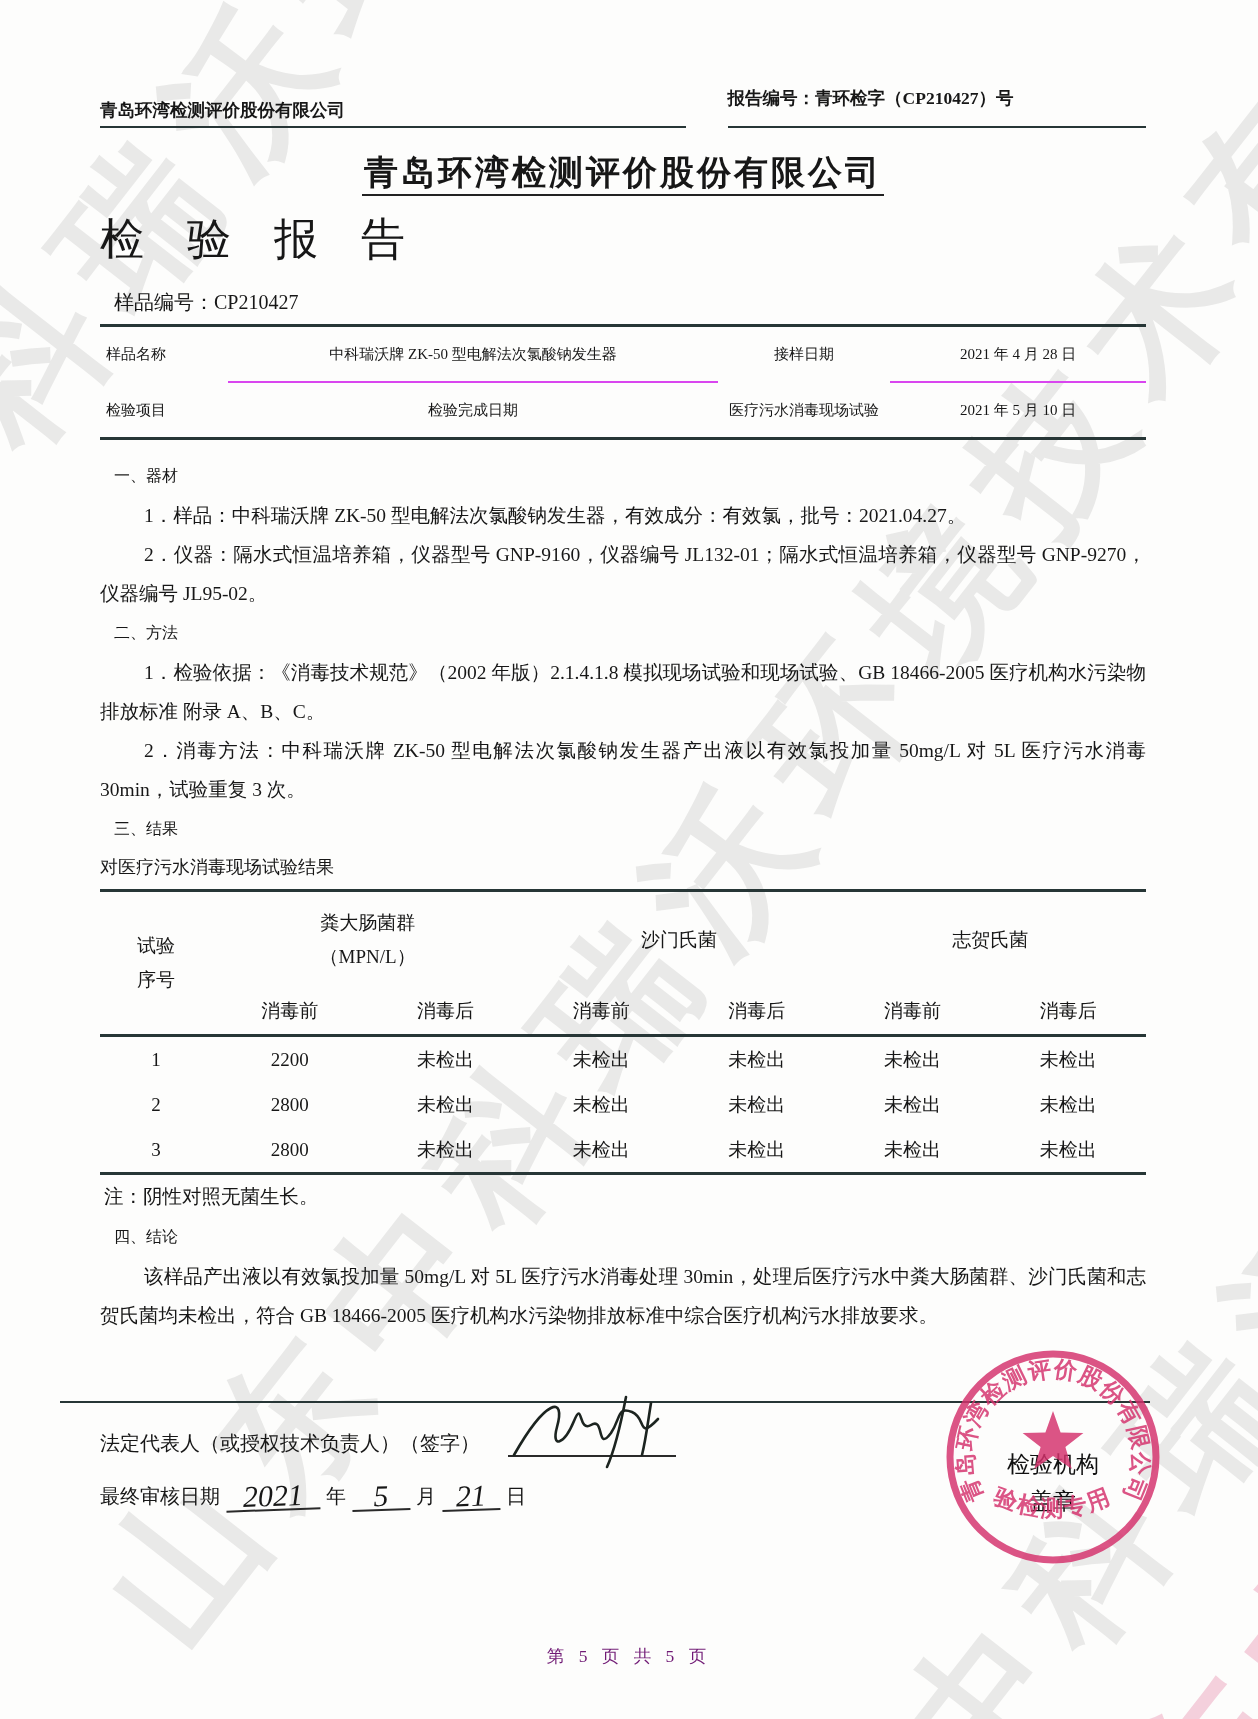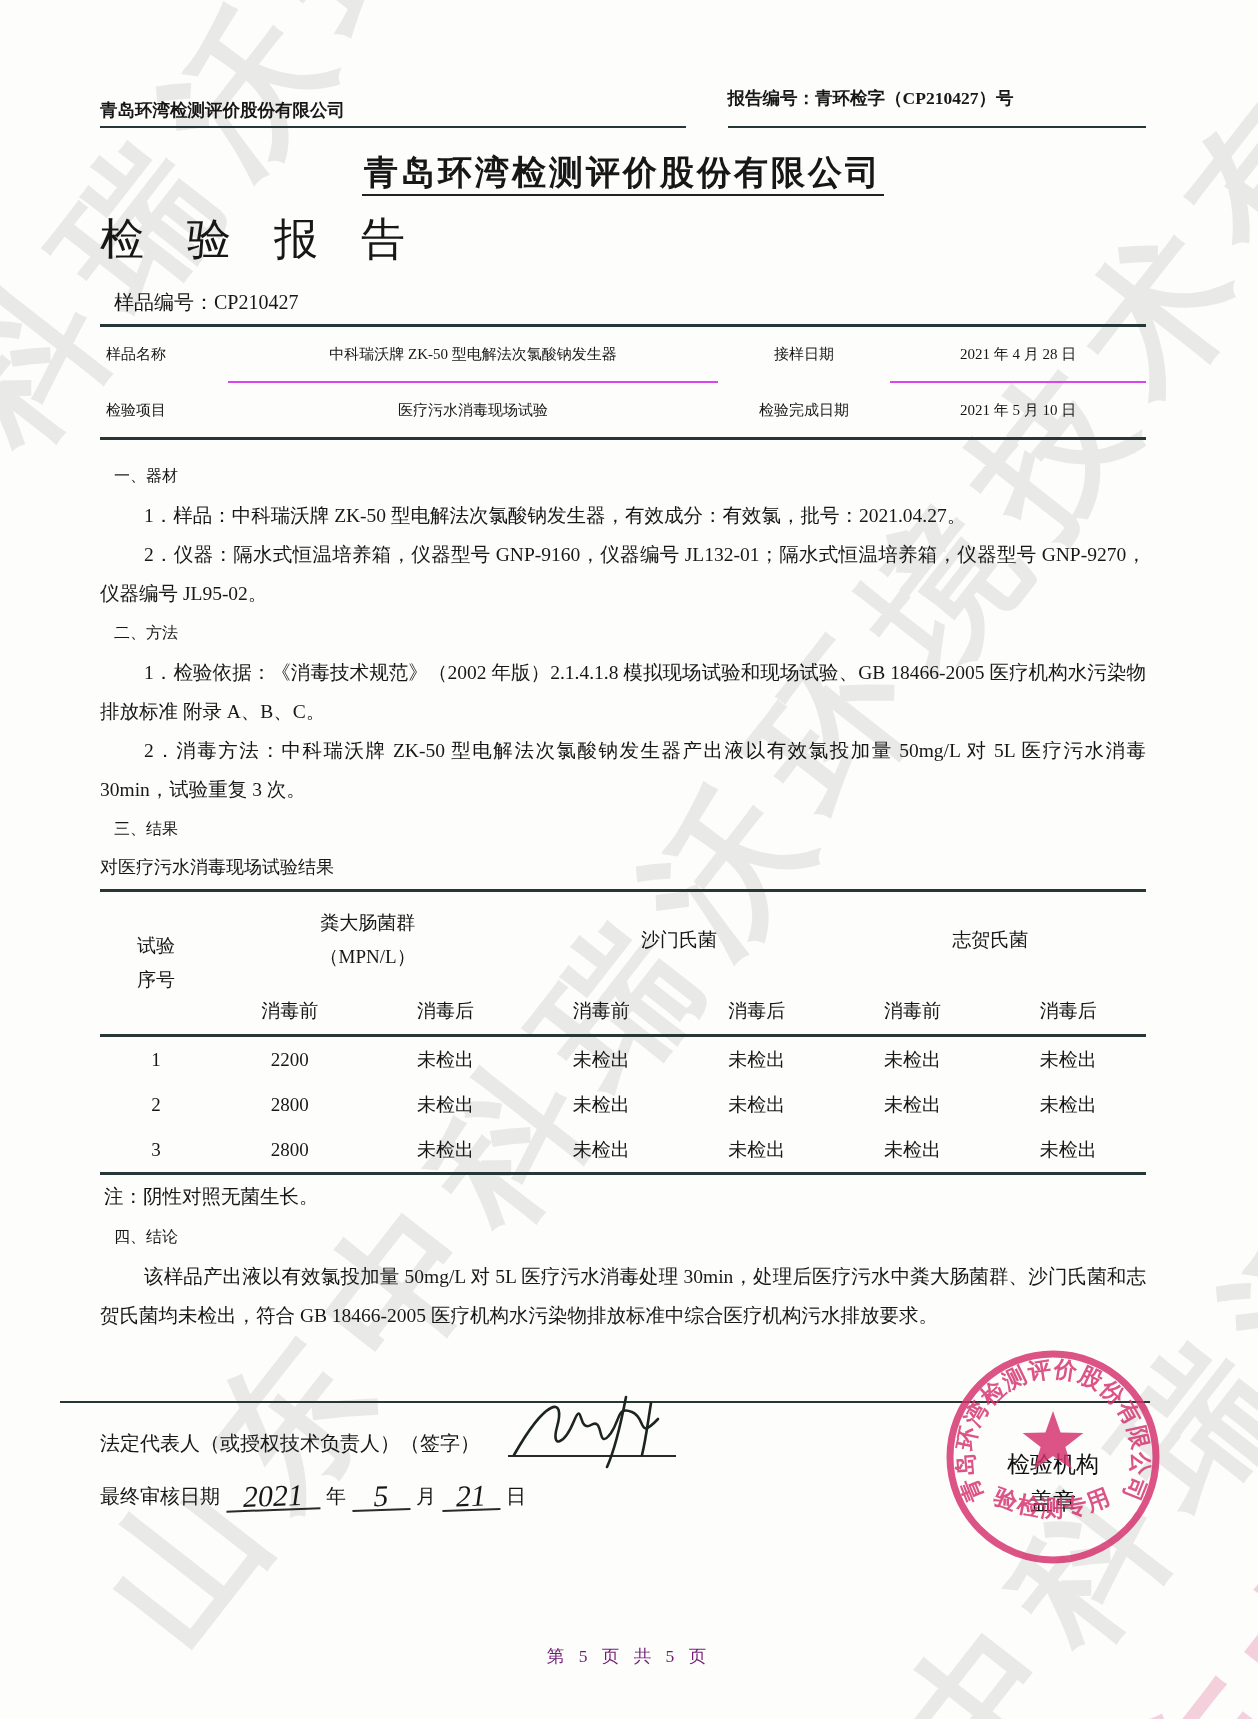--- a/index.html
+++ b/index.html
@@ -126,22 +126,22 @@
     <div class="sample-no">
       <span>样品编号：</span><span>CP210427</span>
     </div>
 
     <div class="info-table">
       <div class="info-cell lbl">样品名称</div>
       <div class="info-cell u">中科瑞沃牌 ZK-50 型电解法次氯酸钠发生器</div>
       <div class="info-cell">接样日期</div>
       <div class="info-cell u">2021 年 4 月 28 日</div>
       <div class="info-cell lbl">检验项目</div>
+      <div class="info-cell">检验完成日期</div>
       <div class="info-cell">医疗污水消毒现场试验</div>
-      <div class="info-cell">检验完成日期</div>
       <div class="info-cell">2021 年 5 月 10 日</div>
     </div>
 
     <div class="sec-heading" style="margin-top:16px;">一、器材</div>
     <p class="body-p">1．样品：中科瑞沃牌 ZK-50 型电解法次氯酸钠发生器，有效成分：有效氯，批号：2021.04.27。</p>
     <p class="body-p">2．仪器：隔水式恒温培养箱，仪器型号 GNP-9160，仪器编号 JL132-01；隔水式恒温培养箱，仪器型号 GNP-9270，仪器编号 JL95-02。</p>
 
     <div class="sec-heading">二、方法</div>
     <p class="body-p">1．检验依据：《消毒技术规范》（2002 年版）2.1.4.1.8 模拟现场试验和现场试验、GB 18466-2005 医疗机构水污染物排放标准 附录 A、B、C。</p>
     <p class="body-p">2．消毒方法：中科瑞沃牌 ZK-50 型电解法次氯酸钠发生器产出液以有效氯投加量 50mg/L 对 5L 医疗污水消毒 30min，试验重复 3 次。</p>

